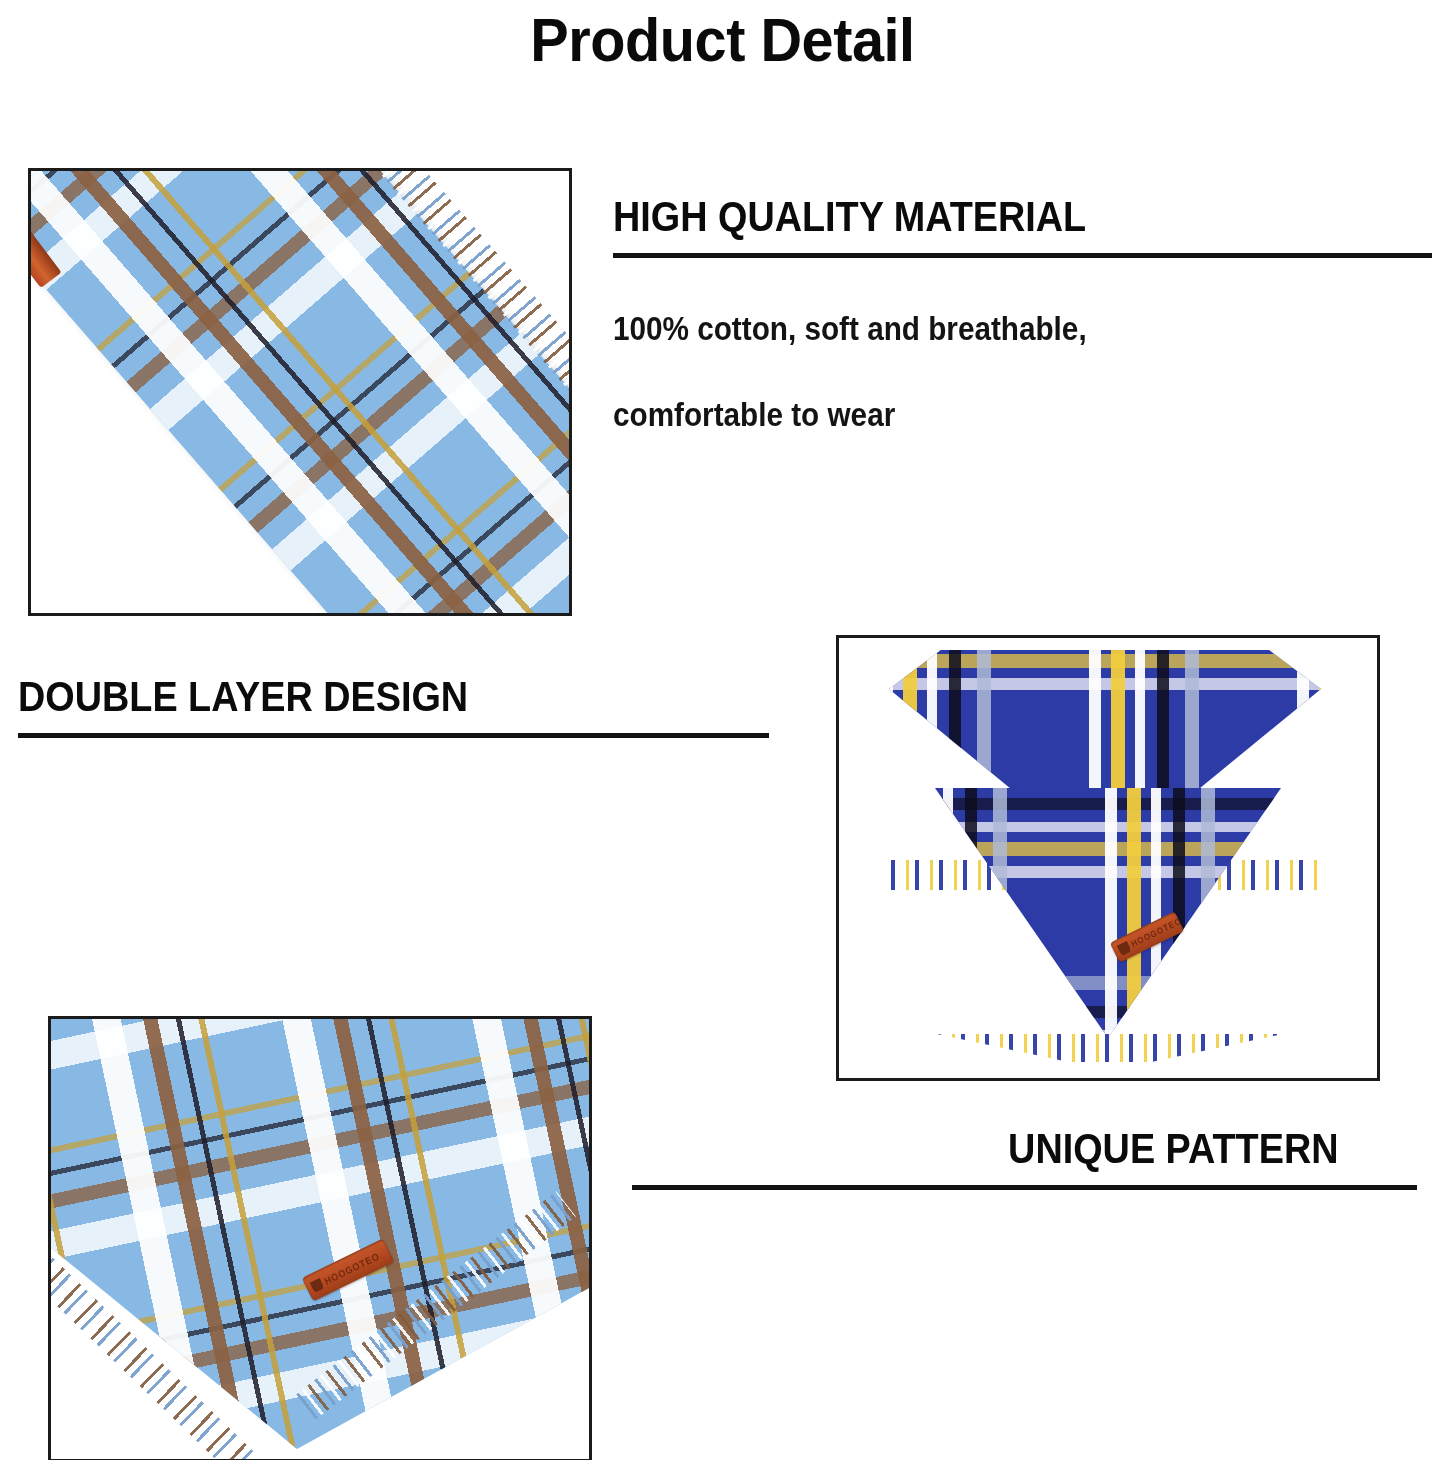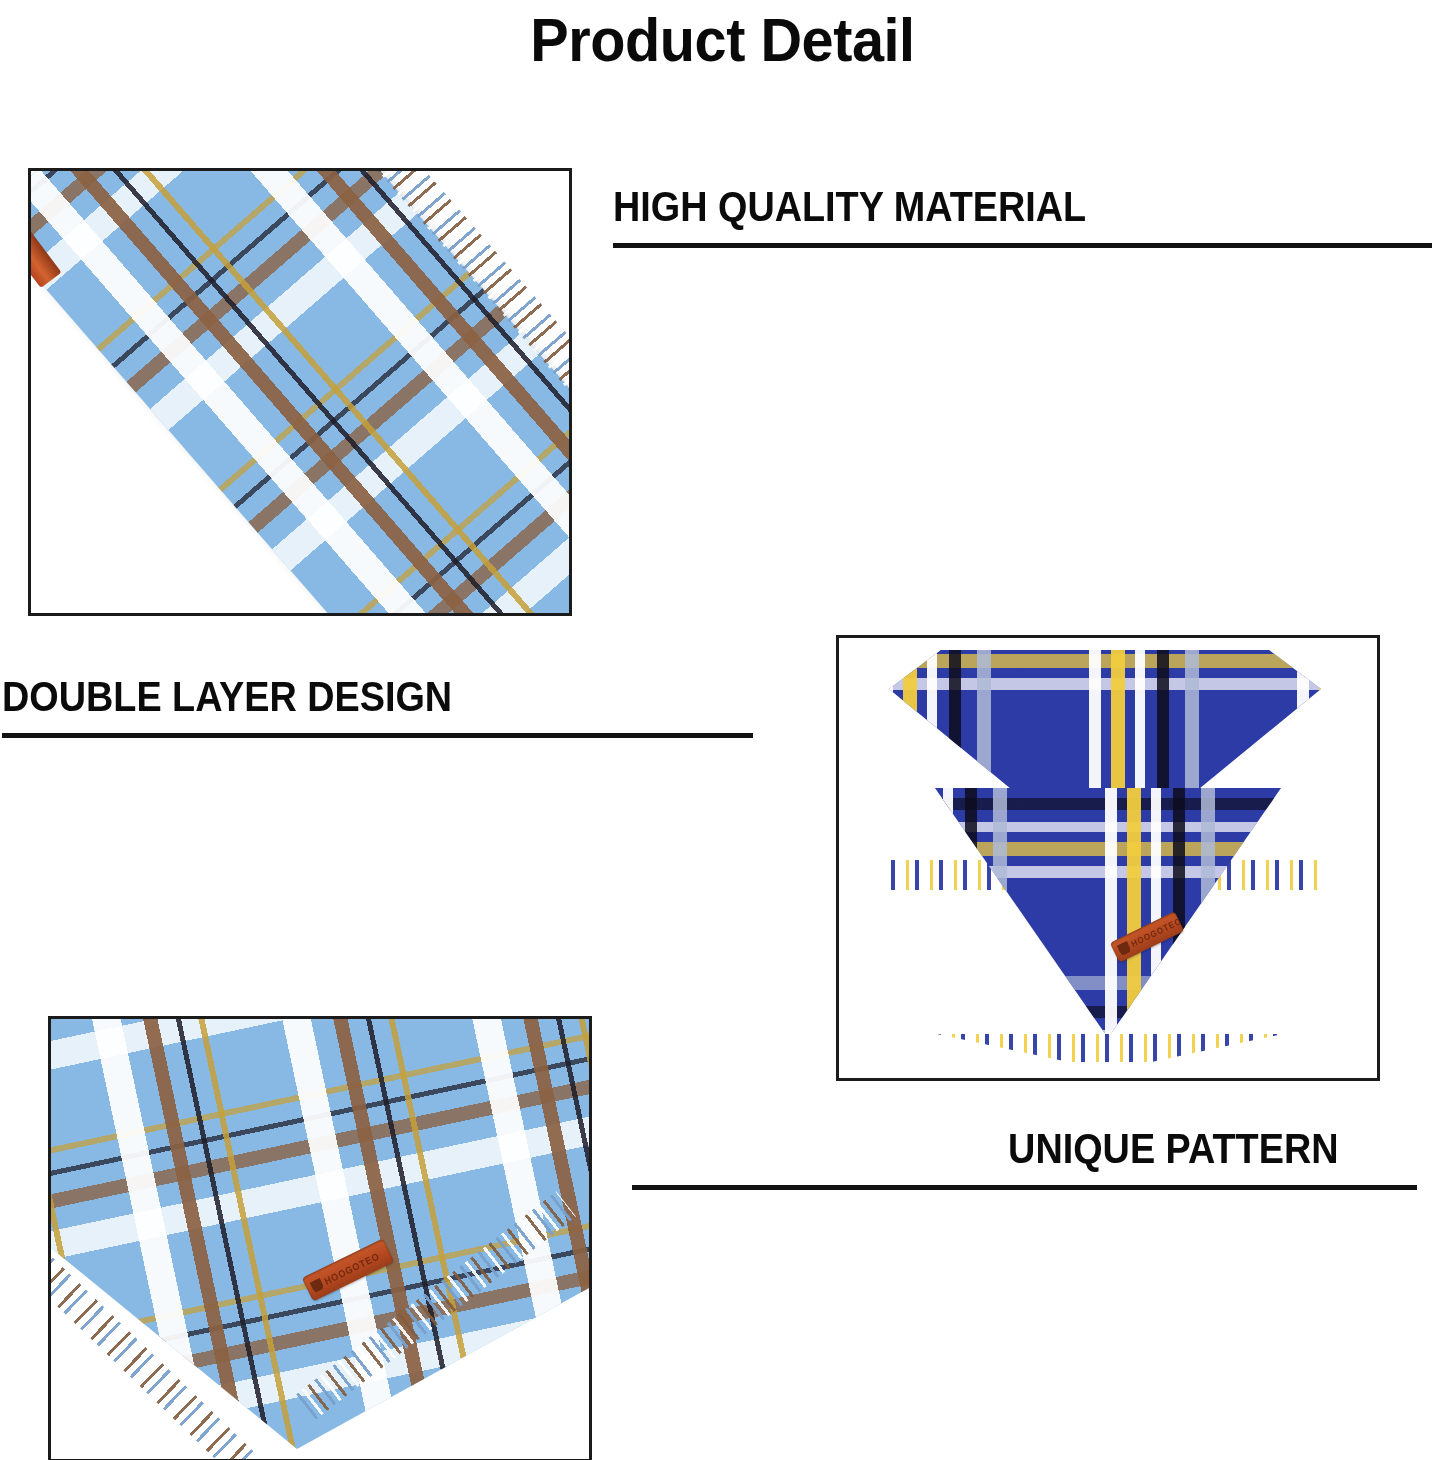--- a/index.html
+++ b/index.html
@@ -35,26 +35,26 @@
   }
   .feature .f-body{ margin-top:24px; }
   .feature .f-line{
     font-size:33px; line-height:63px;
     font-weight:bold; color:#141414;
     white-space:nowrap;
     transform:scaleX(0.9); transform-origin:left top;
   }
   .feature .f-line .strong{ font-weight:bold; letter-spacing:0.4px; }
 
-  #feat-material{ left:613px; top:182px; width:832px; }
+  #feat-material{ left:613px; top:192px; width:832px; }
   #feat-material .f-rule{ width:819px; }
   #feat-material .f-body{ margin-top:28px; }
   #feat-material .f-line{ line-height:86px; }
 
-  #feat-double{ left:2px; top:672px; width:760px; }
+  #feat-double{ left:18px; top:672px; width:760px; }
   #feat-double .f-rule{ width:751px; }
   #feat-double .f-body{ margin-top:18px; }
   #feat-double .f-line{ padding-left:20px; line-height:82px; }
 
   #feat-pattern{ left:632px; top:1124px; width:785px;text-align:right; }
   #feat-pattern .f-rule{ width:785px; }
   #feat-pattern .f-body{ margin-top:22px; }
   #feat-pattern .f-line{ padding-left:22px; line-height:79px; }
 
   
@@ -271,20 +271,24 @@
       <div class="fringe" id="p1-fringe-r"></div>
       <div class="fringe" id="p1-fringe-b"></div>
       <div id="p1-tag"></div>
     </div>
   </div>
 </div>
 
 <div class="feature" id="feat-material">
   <div class="f-head">HIGH QUALITY MATERIAL</div>
   <div class="f-rule"></div>
+  <div class="f-body">
+    <div class="f-line">100% cotton, soft and breathable,</div>
+    <div class="f-line">comfortable to wear</div>
+  </div>
 </div>
 
 <div class="feature" id="feat-double">
   <div class="f-head">DOUBLE LAYER DESIGN</div>
   <div class="f-rule"></div>
 </div>
 
 <div class="photo" id="photo-blue-bandana">
   <div class="stage">
     <div id="p2-wrap">

